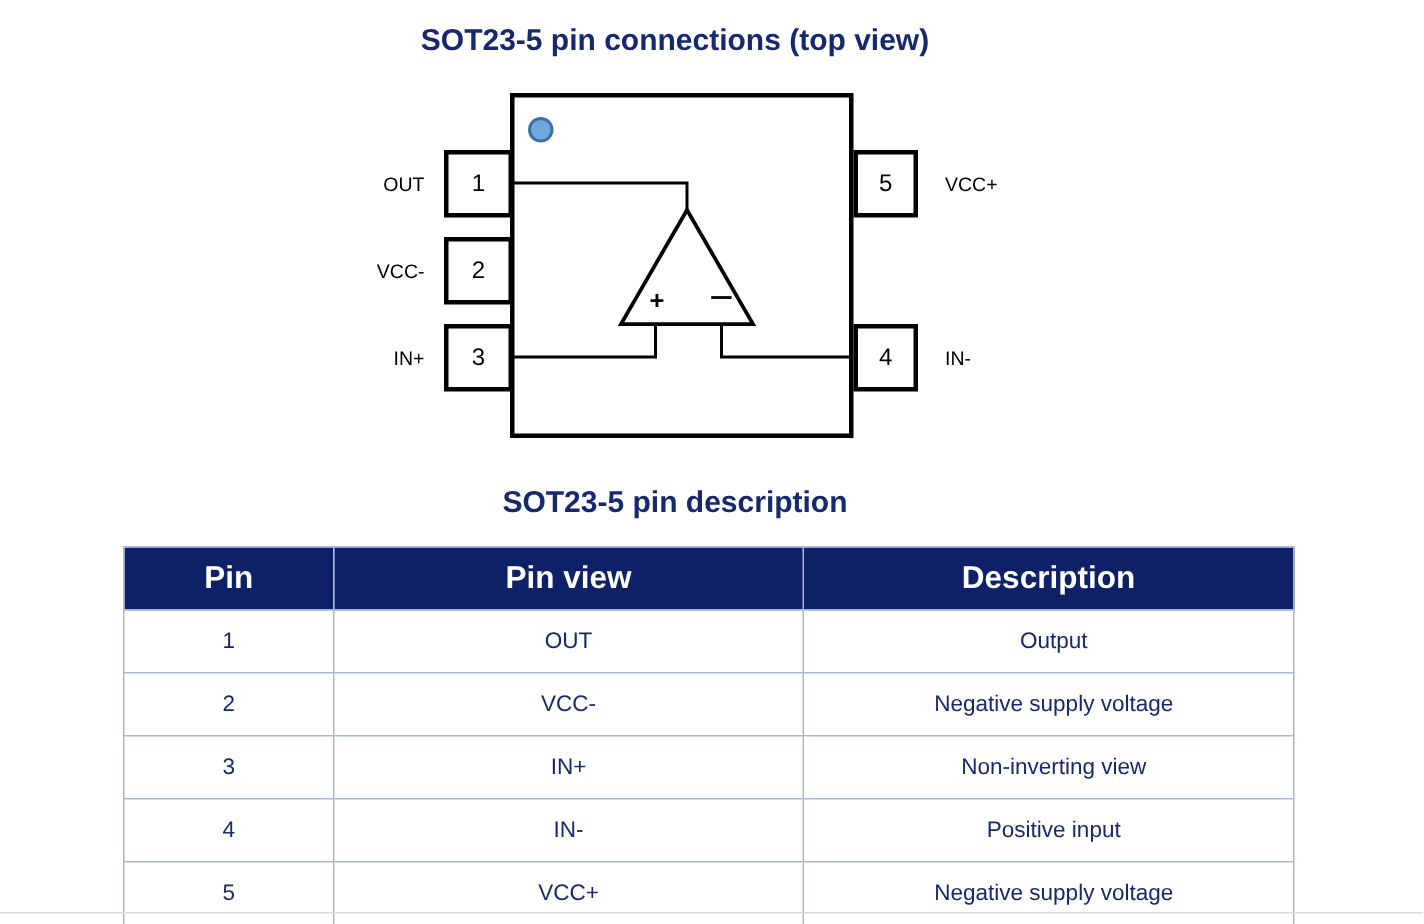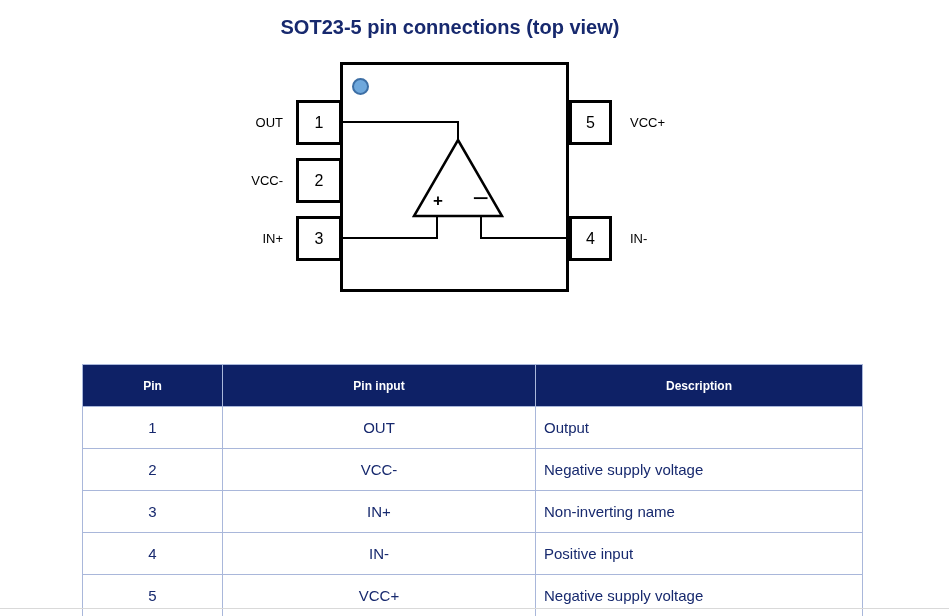--- a/index.html
+++ b/index.html
@@ -16,25 +16,25 @@
         border:3px solid #000;background:transparent;}
   #dot{left:352px;top:78px;width:17px;height:17px;border-radius:50%;
         background:var(--dot-fill,#6fa8dc);border:2px solid var(--dot-border,#3d6fa5);
         box-sizing:border-box;}
   svg.overlay{left:0;top:0;pointer-events:none;}
   .opamp-sign{color:#000;font-weight:bold;font-size:17px;text-align:center;line-height:17px;}
   #minus-sign{transform:scaleX(1.6);transform-origin:center;}
   #table-wrap{left:82px;top:364px;}
   table#pin-table{border-collapse:collapse;table-layout:fixed;width:780px;}
   #pin-table th{background:var(--header-bg,#0e2166);color:var(--header-text,#ffffff);
-        font-weight:bold;height:39px;border:1px solid var(--border,#a9b7da);font-size:12px;}
+        font-weight:bold;height:39px;border:1px solid var(--border,#a9b7da);font-size:21px;}
   #pin-table td{color:var(--navy,#17296e);height:39px;font-size:15px;
         border:1px solid var(--border,#a9b7da);vertical-align:middle;background:#fff;}
   .cell-center{text-align:center;}
-  .cell-left{text-align:left;padding-left:8px;}
+  .cell-left{text-align:center;padding-left:8px;}
   #bottom-rule{left:0;top:608px;width:949px;height:1px;background:#d9d9d9;}
 </style>
 </head>
 <body>
 
 <div id="page">
 
   <div class="abs section-title" style="top:16px;">SOT23-5 pin connections (top view)</div>
 
   <div class="abs pin-label" style="left:190px;top:100px;width:93px;text-align:right;">OUT</div>
@@ -67,50 +67,51 @@
   <svg class="abs overlay" width="949" height="320" viewBox="0 0 949 320">
     <polyline points="341,122 458,122 458,142" fill="none" stroke="#000" stroke-width="2"></polyline>
     <polyline points="437,215 437,238 341,238" fill="none" stroke="#000" stroke-width="2"></polyline>
     <polyline points="481,215 481,238 568,238" fill="none" stroke="#000" stroke-width="2"></polyline>
     <polygon points="458,140 502,216 414,216" fill="#ffffff" stroke="#000" stroke-width="2.5"></polygon>
   </svg>
 
   <div class="abs opamp-sign" style="left:429px;top:192px;width:18px;">+</div>
   <div class="abs opamp-sign" id="minus-sign" style="left:468px;top:190px;width:26px;">−</div>
 
+  <div class="abs section-title" style="top:324px;">SOT23-5 pin description</div>
 
   <div class="abs" id="table-wrap">
     <table id="pin-table">
       <colgroup>
         <col style="width:140px">
           <col style="width:313px">
           <col style="width:327px">
       </colgroup>
       <thead>
         <tr>
           <th>Pin</th>
-          <th>Pin input</th>
+          <th>Pin view</th>
           <th>Description</th>
         </tr>
       </thead>
       <tbody>
         <tr>
           <td class="cell-center">1</td>
           <td class="cell-center">OUT</td>
           <td class="cell-left">Output</td>
         </tr>
         <tr>
           <td class="cell-center">2</td>
           <td class="cell-center">VCC-</td>
           <td class="cell-left">Negative supply voltage</td>
         </tr>
         <tr>
           <td class="cell-center">3</td>
           <td class="cell-center">IN+</td>
-          <td class="cell-left">Non-inverting name</td>
+          <td class="cell-left">Non-inverting view</td>
         </tr>
         <tr>
           <td class="cell-center">4</td>
           <td class="cell-center">IN-</td>
           <td class="cell-left">Positive input</td>
         </tr>
         <tr>
           <td class="cell-center">5</td>
           <td class="cell-center">VCC+</td>
           <td class="cell-left">Negative supply voltage</td>

